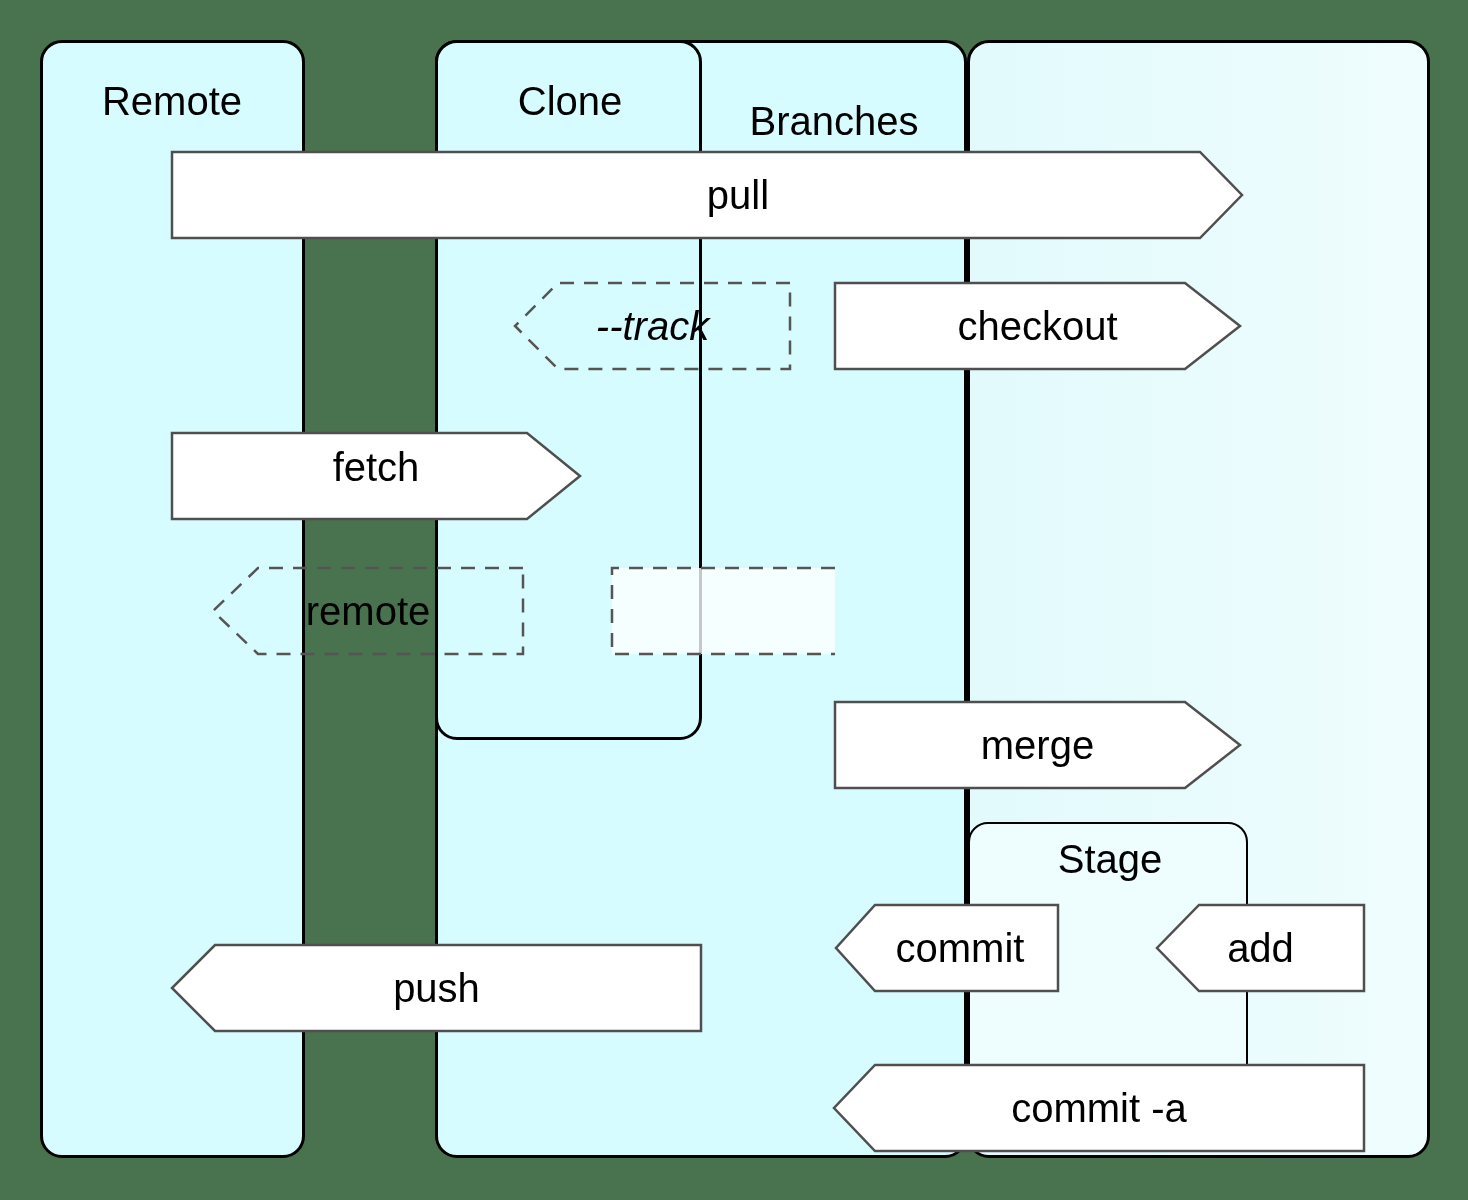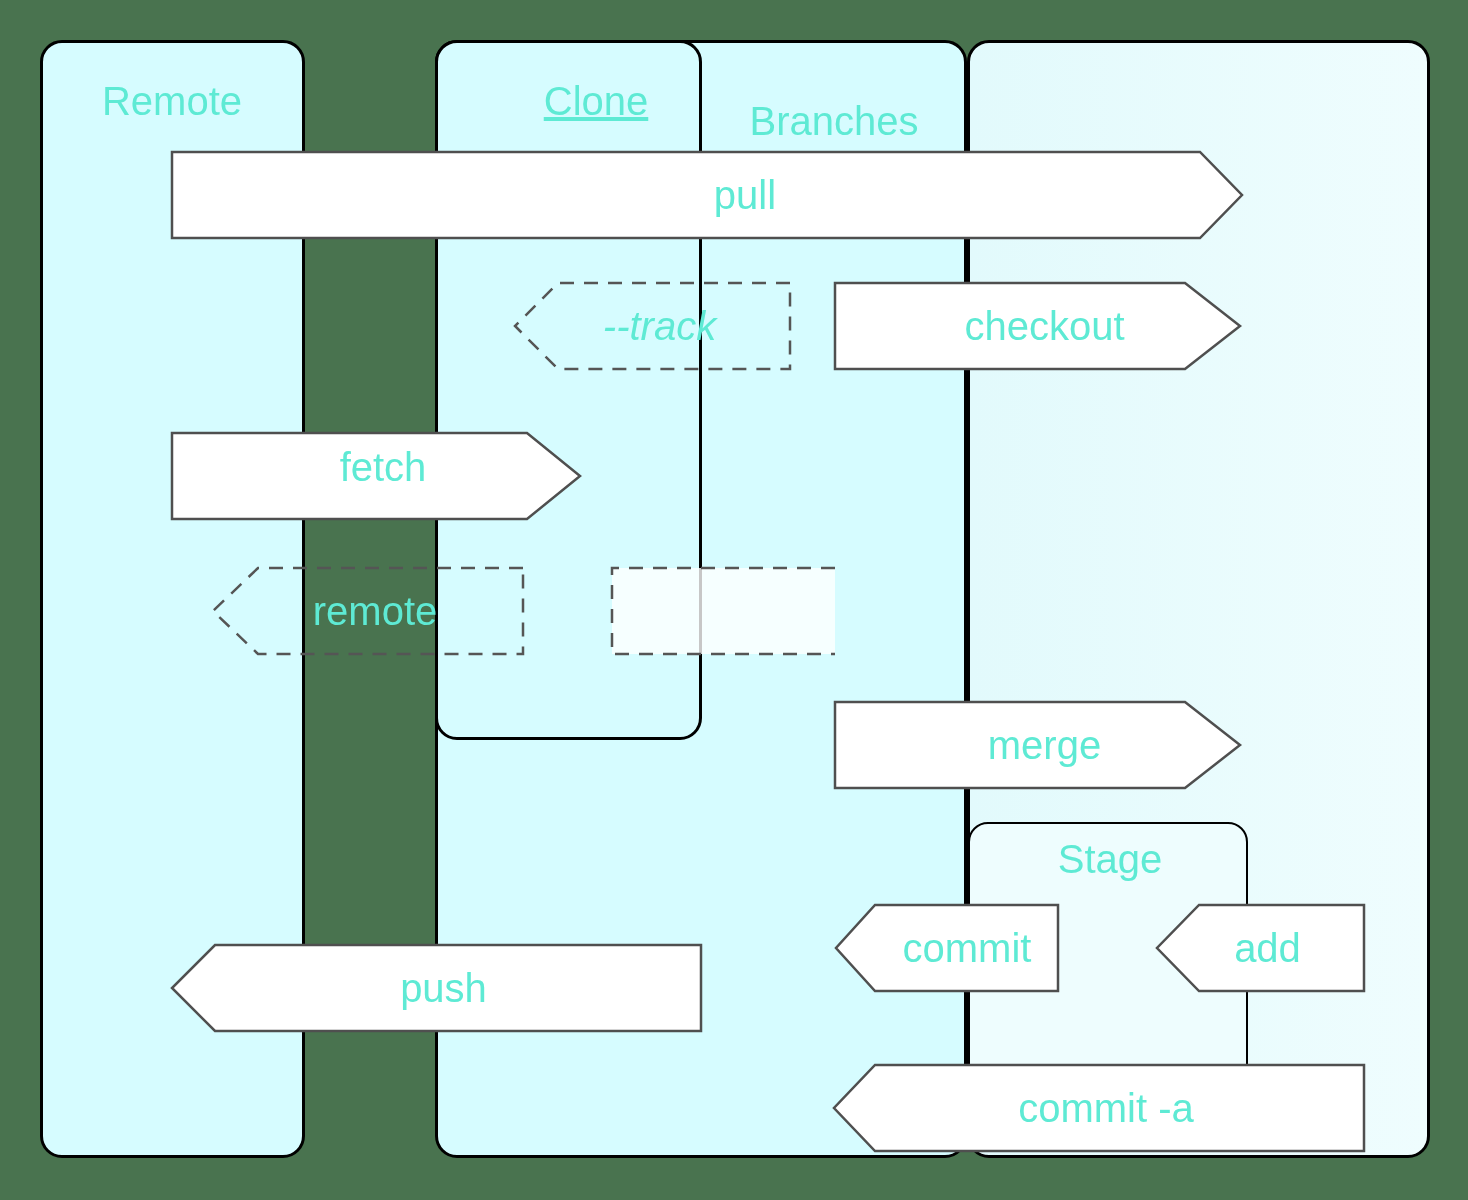--- a/index.html
+++ b/index.html
@@ -1,21 +1,21 @@
 <!DOCTYPE html>
 <html><head>
 <meta charset="utf-8">
 <style>
   html,body{margin:0;padding:0;background:#49734F;}
   .canvas{
     position:relative;
     width:1468px;height:1200px;
     background:#49734F;
     font-family:"Liberation Sans","DejaVu Sans",sans-serif;
-    color:#5eead4;
+    color:#000000;
     overflow:hidden;
   }
   
   .panel{
     position:absolute;
     border:3px solid #000;
     border-radius:22px;
     box-sizing:border-box;
   }
   .p-remote   {left:40px;  top:40px;  width:265px; height:1118px; background:#d6fcff;}
@@ -25,26 +25,26 @@
   .p-stage    {left:968px; top:822px; width:280px; height:330px;  background:#eefdfe; border-radius:20px; border-width:2.5px;}
   
   .ptitle{
     position:absolute;
     transform:translate(-50%,-50%);
     font-size:40px;
     white-space:nowrap;
     line-height:1;
   }
   .t-remote  {left:172px;  top:101px;}
-  .t-clone   {left:596px;  top:101px;text-decoration:underline;}
+  .t-clone   {left:570px;  top:101px;}
   .t-branches{left:834px;  top:100px;margin-top:21px;}
   .t-working {left:1246px; top:97px;}
   .t-stage   {left:1110px; top:859px;}
   
-  .arrow{position:absolute;padding-left:14px;}
+  .arrow{position:absolute;}
   .arrow svg{position:absolute;left:0;top:0;overflow:visible;display:block;}
   .solidshape{fill:#ffffff;stroke:#4f4f4f;stroke-width:2.5;stroke-linejoin:miter;}
   .dashshape{fill:none;stroke:#555555;stroke-width:2.5;stroke-dasharray:14 10;}
   .tailshape{fill:rgba(255,255,255,0.78);stroke:#555555;stroke-width:2.5;stroke-dasharray:14 10;}
   .albl{
     position:absolute;inset:0;
     display:flex;align-items:center;justify-content:center;
     font-size:40px;line-height:1;white-space:nowrap;
   }
   .albl.off-pull{padding-left:62px;}

